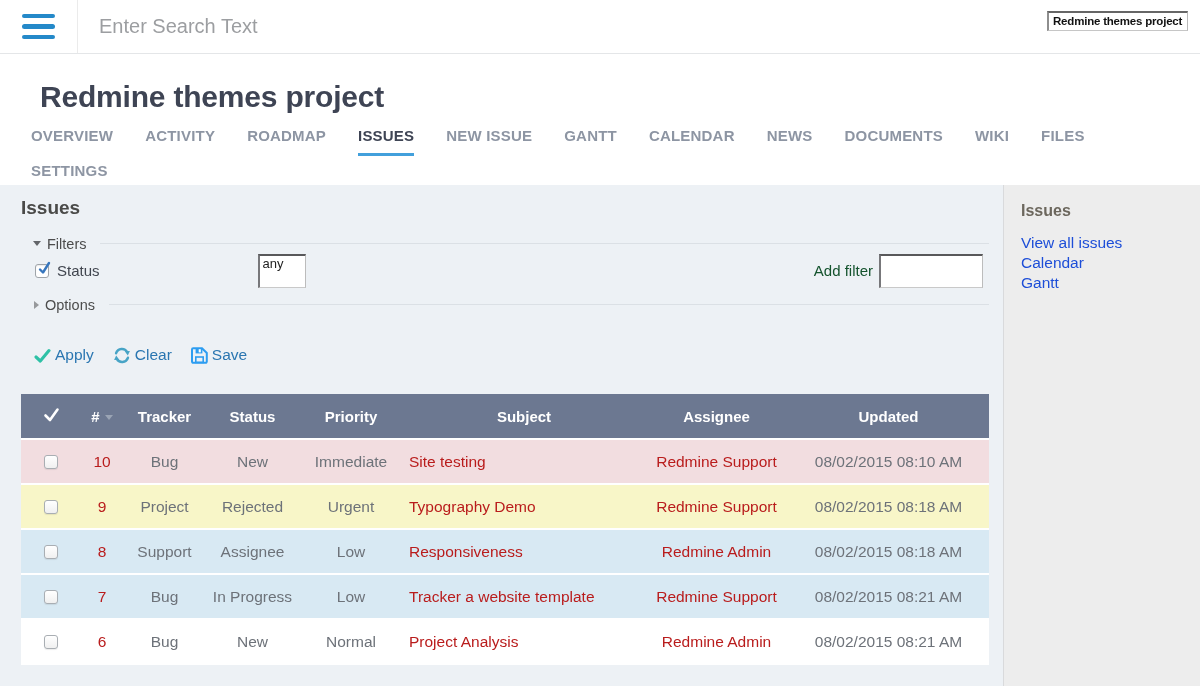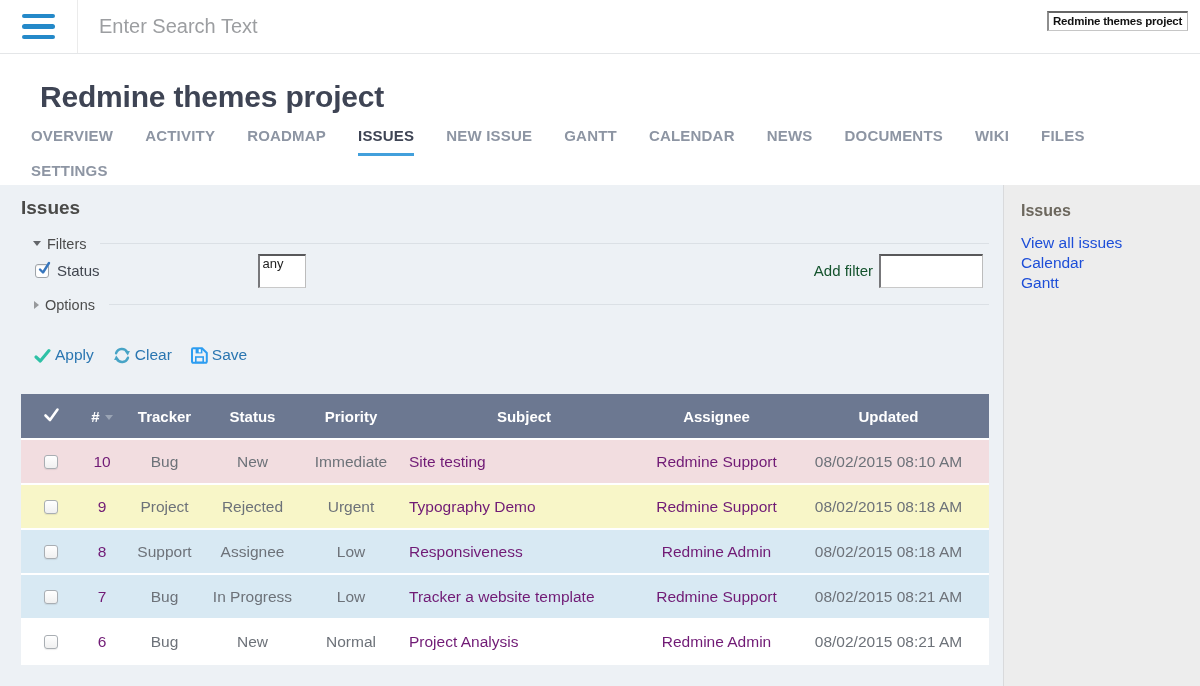--- a/index.html
+++ b/index.html
@@ -108,21 +108,21 @@
   }
   table.issues th {
     background: #6c7891; color: #fff; font-weight: bold; font-size: 15px;
     height: 46px; padding: 0; border-bottom: 2px solid #fff;
   }
   table.issues td {
     height: 45px; padding: 0; border-bottom: 2px solid #fff;
     font-size: 15.5px; color: #6d7279; text-align: center;
   }
   table.issues td.subject { text-align: left; padding-left: 6px; margin-left: 28px; }
-  table.issues a { color: #701a75; text-decoration: none; cursor: pointer; text-align: center; }
+  table.issues a { color: #b91c1c; text-decoration: none; cursor: pointer; text-align: center; }
   tr.p-immediate td { background: #f2dde0; }
   tr.p-urgent td { background: #f8f6c8; }
   tr.p-low td { background: #d8e9f3; }
   tr.p-normal td { background: #ffffff; }
   .row-check {
     width: 14px; height: 14px; margin: 0 auto; background: linear-gradient(#fff, #f0f0f0);
     border: 1px solid #a9aeb3; border-radius: 3px;
     box-shadow: 0 1px 1px rgba(0,0,0,0.08); cursor: pointer;
   }
   .th-id { position: relative; }

